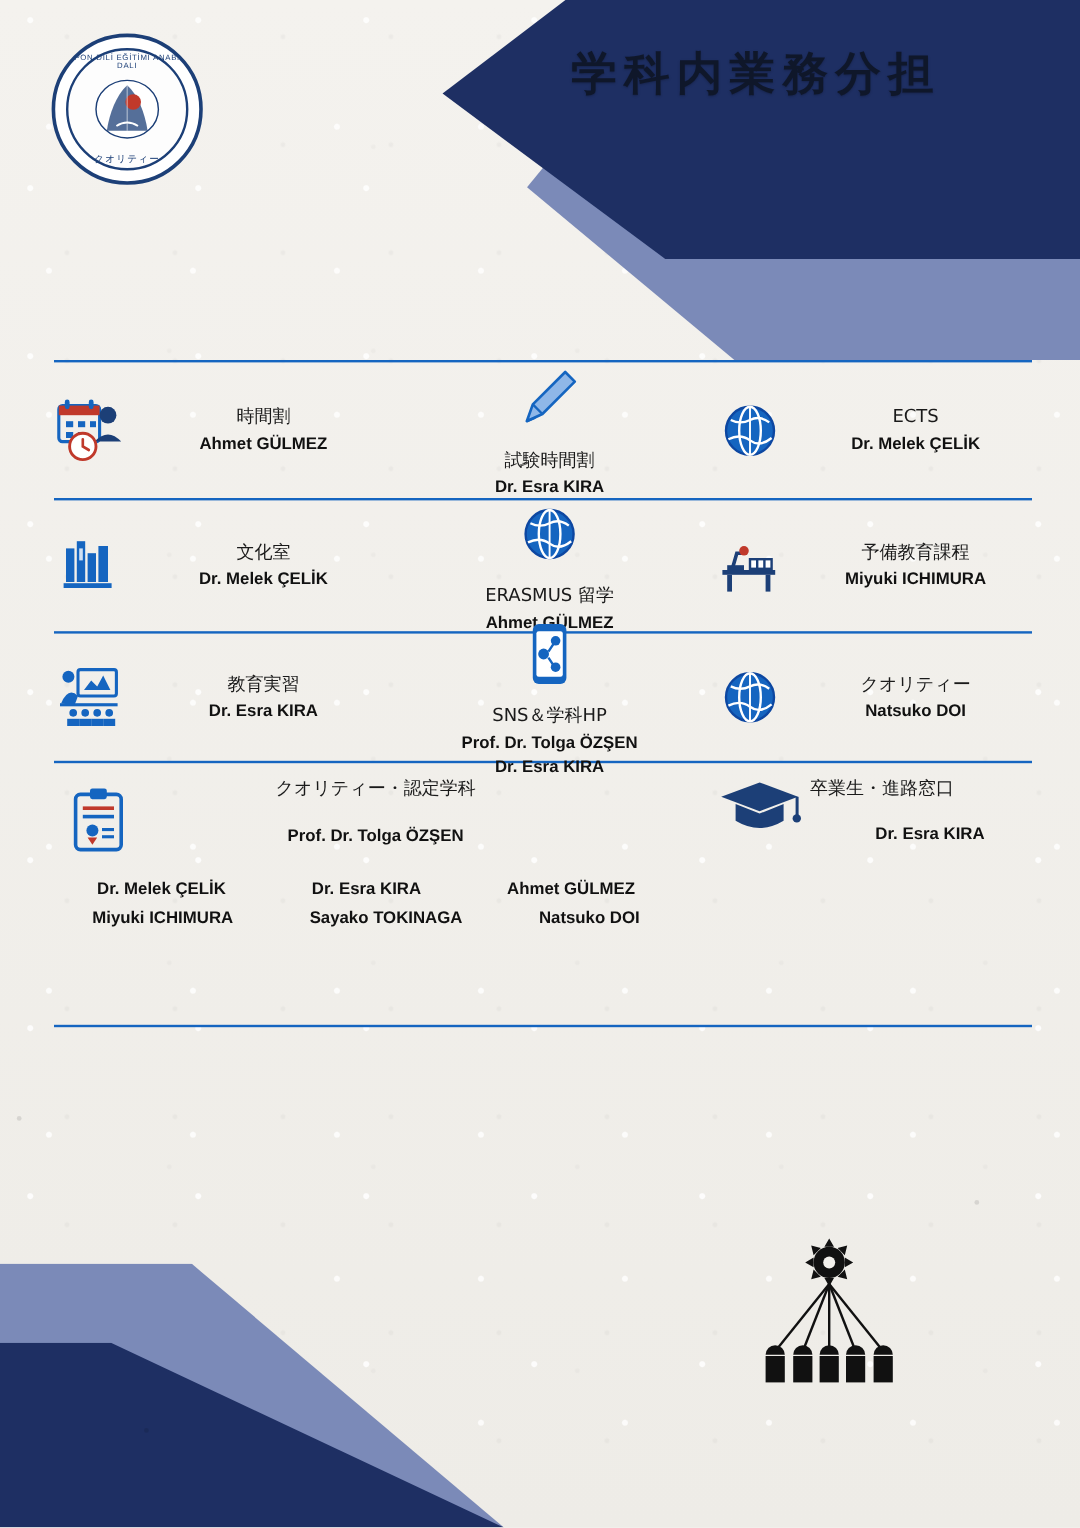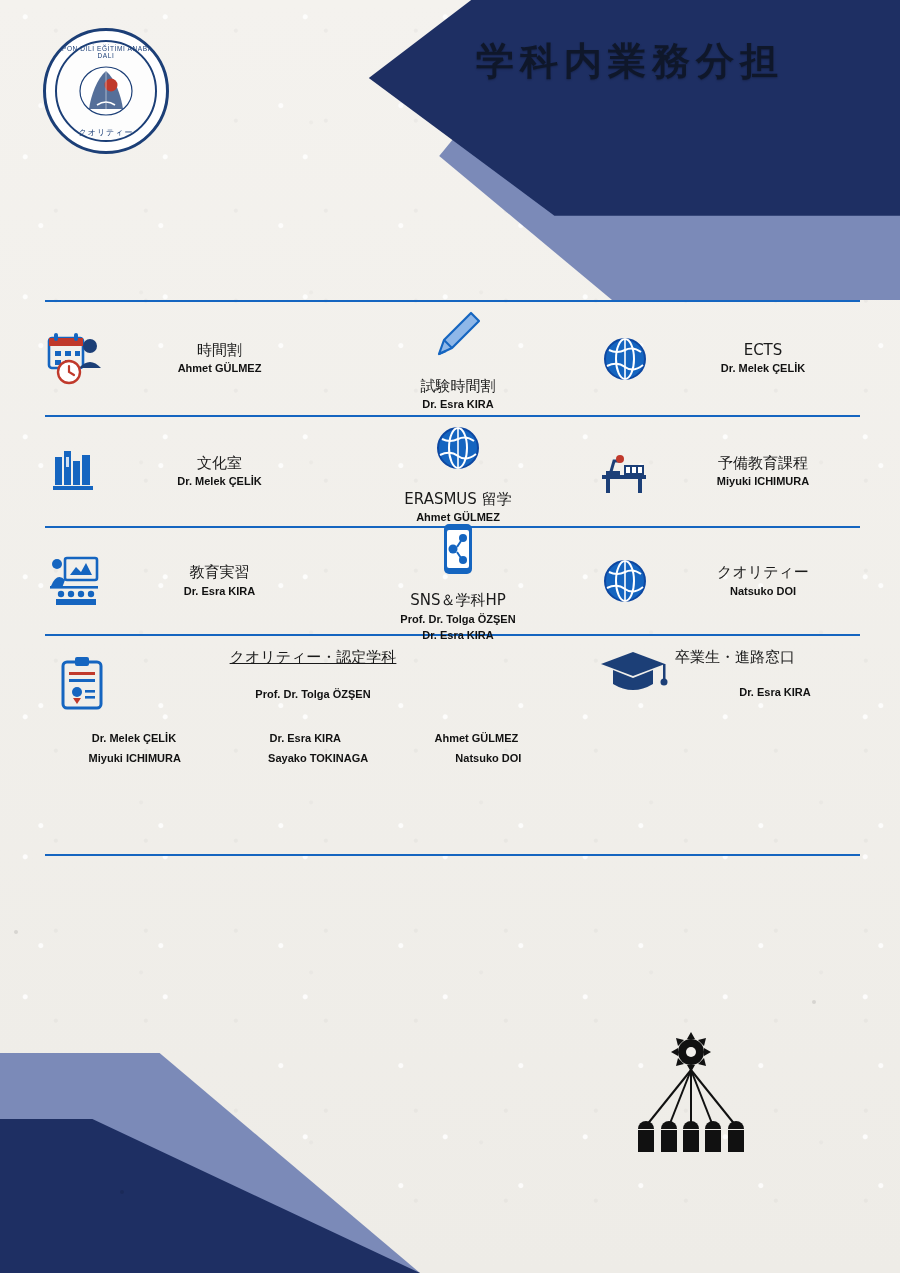--- a/index.html
+++ b/index.html
@@ -147,40 +147,40 @@
     text-align: center;
     line-height: 1.45;
   }
   .ttl {
     font-size: 15px;
     color: #1a1a1a;
     font-family: "DejaVu Sans", sans-serif;
     white-space: nowrap;
   }
   .nm {
-    font-size: 11px;
+    font-size: 14px;
     color: #111;
     font-weight: bold;
     font-family: "Liberation Sans", sans-serif;
     white-space: nowrap;
   }
 
   
   .r1 { height: 113px; }
   .r2 { height: 109px; }
   .r3 { height: 106px; }
 
   .c-a { width: 277px; }
   .c-b { width: 272px; flex-direction: column; }
   .c-c { width: 266px; }
 
   
   .r4wrap { position: relative; height: 218px; }
   .quality-icon { position: absolute; left: 8px;  top: 18px; width: 62px; height: 62px; }
-  .quality-title { position: absolute; left: 118px; top: 12px; width: 300px; text-align: center; text-decoration: underline; }
+  .quality-title { position: absolute; left: 118px; top: 12px; width: 300px; text-align: center; }
   .quality-lead  { position: absolute; left: 118px; top: 52px; width: 300px; text-align: center; }
   .quality-names { position: absolute; left: 0; top: 88px; width: 520px; }
   .qn-line { display: flex; justify-content: space-around; margin-top: 8px; }
   .cap-icon { position: absolute; left: 552px; top: 10px; width: 72px; height: 52px; }
   .cap-title { position: absolute; left: 630px; top: 12px; width: 200px; }
   .cap-name  { position: absolute; left: 630px; top: 50px; width: 200px; text-align: center; }
 
   
   .org-icon {
     position: absolute;

